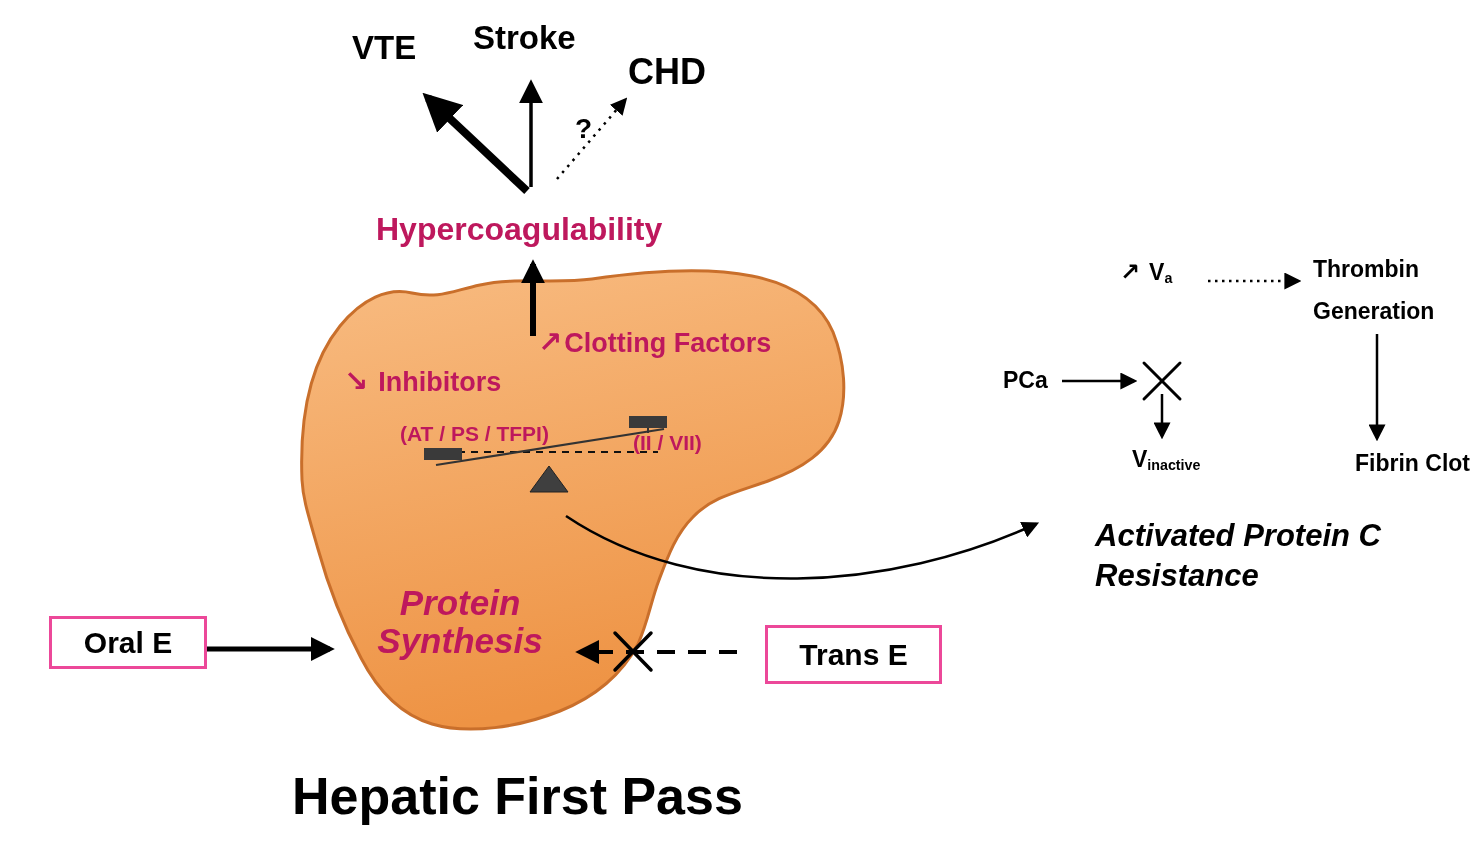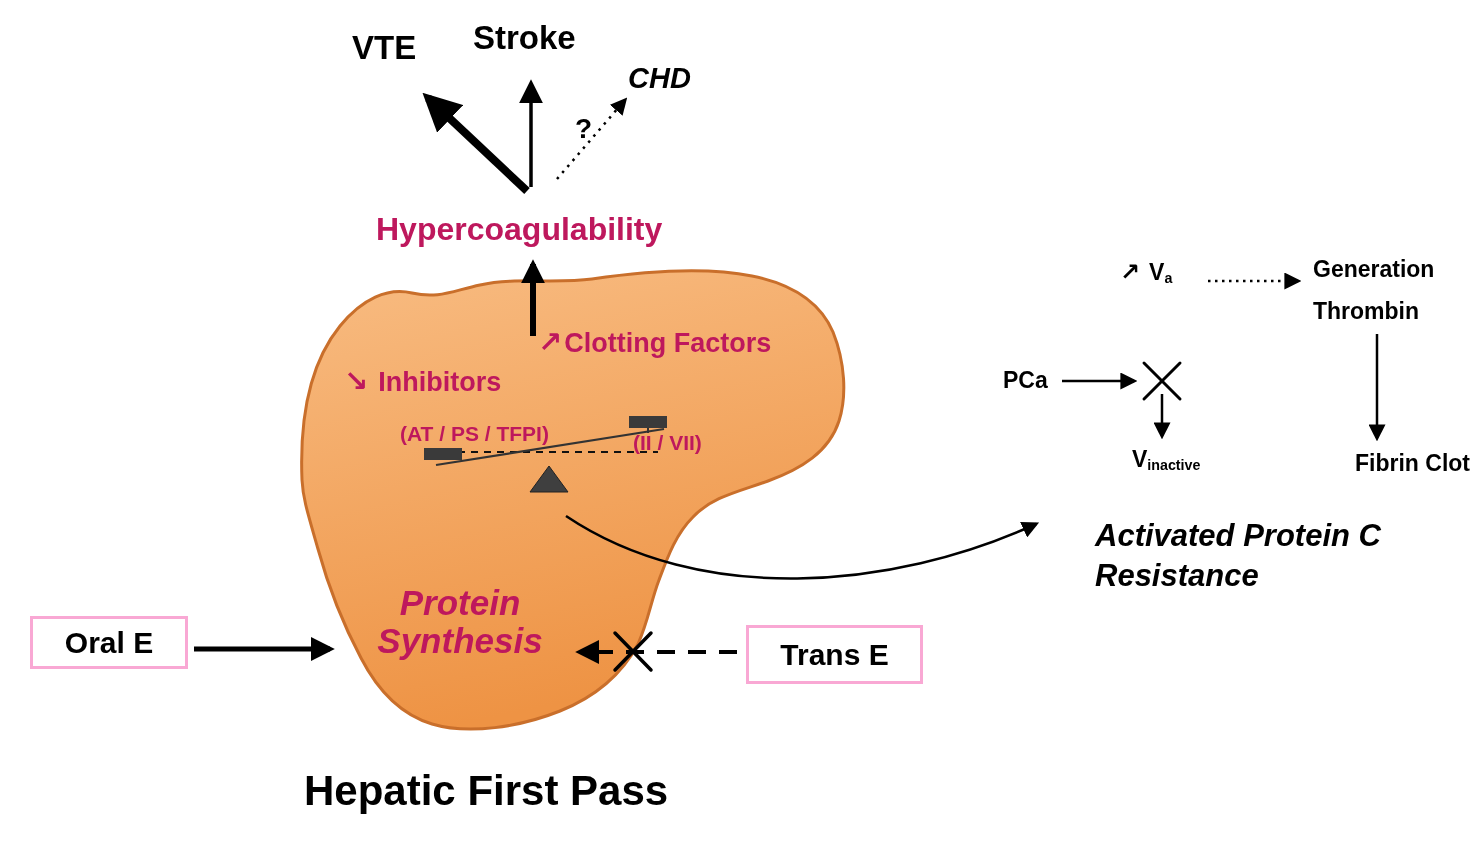--- a/index.html
+++ b/index.html
@@ -4,38 +4,38 @@
 <style>
   html,body{margin:0;padding:0;background:#fff;}
   body{width:1472px;height:841px;position:relative;overflow:hidden;
        font-family:"Liberation Sans",sans-serif;}
   .canvas{position:absolute;left:0;top:0;width:1472px;height:841px;background:#fff;}
   .layer{position:absolute;left:0;top:0;}
   .label{position:absolute;font-weight:bold;color:#000;white-space:nowrap;line-height:1.1;}
   .gray{color:#be185d;}
   .sub{font-size:0.62em;vertical-align:-0.18em;letter-spacing:0;}
   .hand-arrow{font-family:"DejaVu Sans",sans-serif;font-weight:bold;}
-  .estrogen-box{position:absolute;border:3px solid #f9a8d4;background:#fff;
+  .estrogen-box{position:absolute;border:3px solid #ec4899;background:#fff;
       display:flex;align-items:center;justify-content:center;
-      font-weight:bold;font-size:30px;color:#000;}
+      font-weight:bold;font-size:30px;color:#000;margin-left:19px;}
   .vte{left:352px;top:30px;font-size:33px;}
   .stroke-lbl{left:473px;top:20px;font-size:33px;}
-  .chd{left:628px;top:63px;font-size:29px;font-style:italic;}
+  .chd{left:628px;top:52px;font-size:36px;}
   .qmark{left:575px;top:114px;font-size:28px;}
   .hyper{left:376px;top:212px;font-size:32px;}
   .clotting{left:538px;top:327px;font-size:27px;}
   .clotting .hand-arrow{font-size:29px;margin-right:2px;}
   .cf-detail{left:633px;top:383px;font-size:21px;margin-top:48px;}
   .inhibitors{left:344px;top:366px;font-size:27px;}
   .inhibitors .hand-arrow{font-size:29px;margin-right:10px;}
   .inh-detail{left:352px;top:422px;font-size:21px;margin-left:48px;}
   .protein{left:366px;top:584px;width:188px;text-align:center;font-size:35px;line-height:38px;font-style:italic;}
   .oral-box{left:30px;top:616px;width:152px;height:47px;}
   .trans-box{left:746px;top:625px;width:171px;height:53px;}
-  .title{left:304px;top:768px;font-size:42px;}
+  .title{left:292px;top:768px;font-size:52px;}
   .va-lbl{left:1120px;top:259px;font-size:23px;}
   .va-lbl .hand-arrow{font-size:24px;margin-right:9px;}
   .thrombin{left:1313px;top:248px;font-size:23px;line-height:42px;}
   .pca{left:1003px;top:368px;font-size:23px;}
   .vinactive{left:1132px;top:447px;font-size:23px;}
   .fibrin{left:1355px;top:451px;font-size:23px;}
   .apc-heading{left:1095px;top:516px;font-size:31px;line-height:40px;font-style:italic;}
 </style>
 </head>
 <body>
@@ -134,22 +134,22 @@
     <span>Trans E</span>
   </div>
 
   <div class="label title">Hepatic First Pass</div>
 
   <div class="label va-lbl">
     <span class="hand-arrow">↗</span><span>V</span><span class="sub">a</span>
   </div>
 
   <div class="label thrombin">
+    <div>Thrombin</div>
     <div>Generation</div>
-    <div>Thrombin</div>
   </div>
 
   <div class="label pca">PCa</div>
 
   <div class="label vinactive">
     <span>V</span><span class="sub">inactive</span>
   </div>
 
   <div class="label fibrin">Fibrin Clot</div>
 

